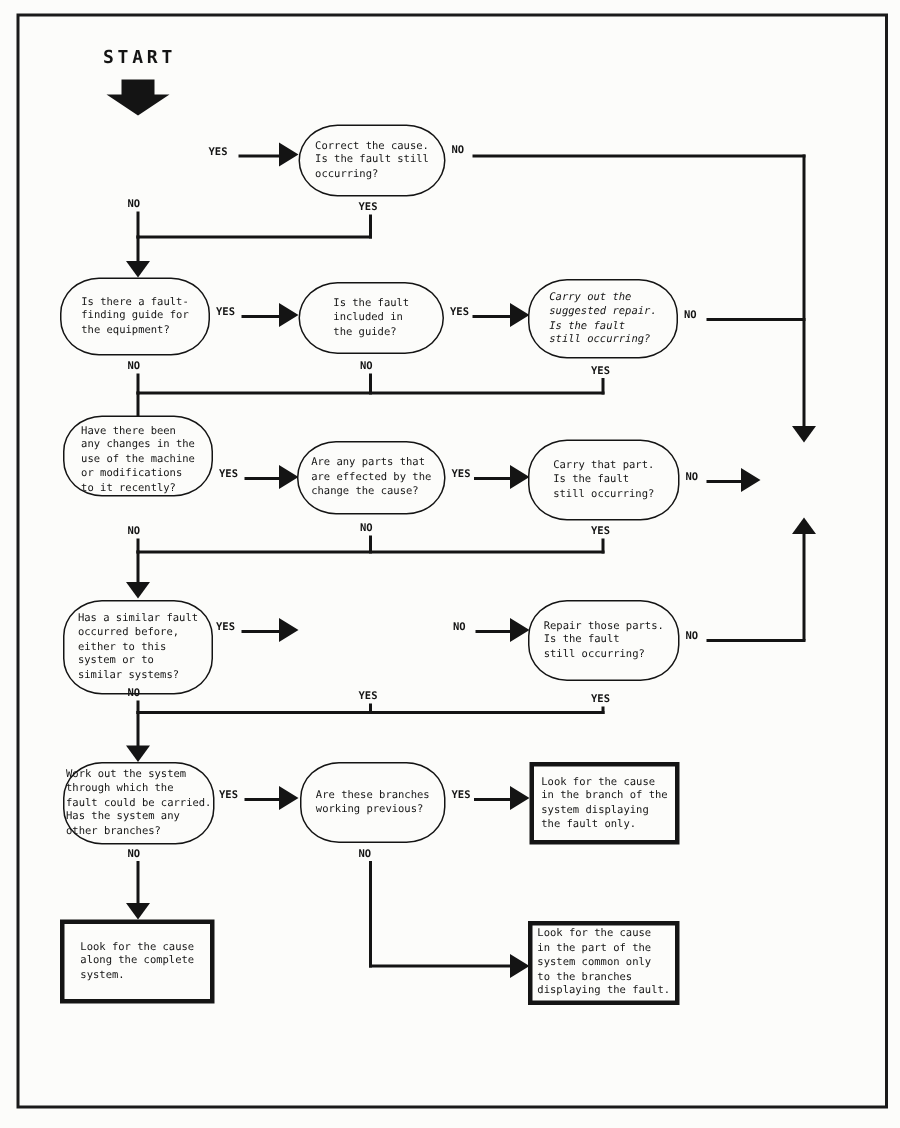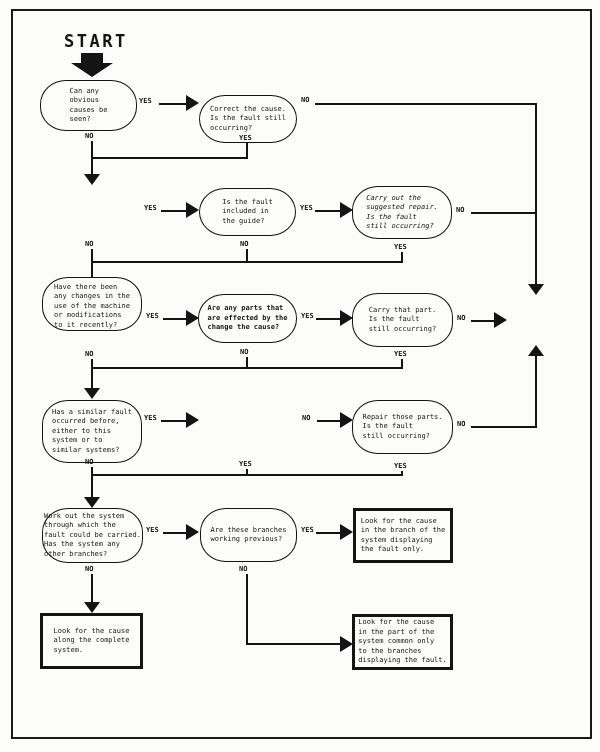--- a/index.html
+++ b/index.html
@@ -2,21 +2,21 @@
 <html><head>
 <meta charset="utf-8">
 <style>
   html,body{margin:0;padding:0;background:#ffffff;}
   .canvas{
     position:relative;width:600px;height:752px;background:#fcfcfa;
     font-family:"DejaVu Sans Mono", monospace;color:#141414;overflow:hidden;
   }
   .frame{position:absolute;left:11px;top:9px;width:577px;height:726px;border:2px solid #1a1a1a;}
   .start-label{position:absolute;left:64px;top:31px;width:58px;text-align:center;
-    font-size:17px;font-weight:bold;letter-spacing:2.5px;}
+    font-size:12px;font-weight:bold;letter-spacing:2.5px;}
   .astem{position:absolute;background:#141414;}
   .ahead-down-big{position:absolute;width:0;height:0;
     border-left:21px solid transparent;border-right:21px solid transparent;border-top:14px solid #141414;}
   .q{position:absolute;border:1.6px solid #141414;border-radius:26px / 24px;
     display:flex;align-items:center;justify-content:center;background:#fcfcfa;box-sizing:border-box;}
   .o{position:absolute;border:3px solid #141414;display:flex;align-items:center;justify-content:center;
     background:#fcfcfa;box-sizing:border-box;}
   .ntext{white-space:pre-line;font-size:7px;line-height:9.5px;text-align:left;padding:0 1px;}
   .lbl{position:absolute;font-size:7px;font-weight:bold;line-height:8px;}
   .h{position:absolute;height:1.8px;background:#141414;}
@@ -31,47 +31,46 @@
 </head>
 <body>
 
 <div class="canvas">
   <div class="frame"></div>
 
   <div class="start-label">START</div>
   <div class="astem" style="left:81px;top:53px;width:22px;height:11px;"></div>
   <div class="ahead-down-big" style="left:71px;top:63px;"></div>
 
-  <div class="q" style="left:40px;top:80px;width:97px;height:51px;">
-    <span class="ntext">Can any
-obvious
-causes be
-seen?</span>
-  </div>
   <div class="lbl" style="left:139px;top:97px;">YES</div>
   <div class="h" style="left:159px;top:103px;width:27px;"></div>
   <div class="ar" style="left:186px;top:95px;"></div>
-  <div class="q" style="left:199px;top:83px;width:98px;height:48px;margin-top:12px;">
+  <div class="q" style="left:199px;top:83px;width:98px;height:48px;">
     <span class="ntext">Correct the cause.
 Is the fault still
 occurring?</span>
   </div>
   <div class="lbl" style="left:301px;top:96px;">NO</div>
   <div class="h" style="left:315px;top:103px;width:222px;"></div>
   <div class="v" style="left:535px;top:103px;height:182px;"></div>
   <div class="ad" style="left:528px;top:284px;"></div>
 
   <div class="lbl" style="left:85px;top:132px;">NO</div>
   <div class="v" style="left:91px;top:141px;height:18px;"></div>
   <div class="lbl" style="left:239px;top:134px;">YES</div>
   <div class="v" style="left:246px;top:143px;height:16px;"></div>
   <div class="h" style="left:91px;top:157px;width:157px;"></div>
   <div class="v" style="left:91px;top:157px;height:17px;"></div>
   <div class="ad" style="left:84px;top:174px;"></div>
 
+  <div class="q" style="left:40px;top:185px;width:100px;height:52px;">
+    <span class="ntext">Is there a fault-
+finding guide for
+the equipment?</span>
+  </div>
   <div class="lbl" style="left:144px;top:204px;">YES</div>
   <div class="h" style="left:161px;top:210px;width:25px;"></div>
   <div class="ar" style="left:186px;top:202px;"></div>
   <div class="q" style="left:199px;top:188px;width:97px;height:48px;">
     <span class="ntext">Is the fault
 included in
 the guide?</span>
   </div>
   <div class="lbl" style="left:300px;top:204px;">YES</div>
   <div class="h" style="left:315px;top:210px;width:25px;"></div>
@@ -98,21 +97,21 @@
   <div class="q" style="left:42px;top:277px;width:100px;height:54px;align-items:flex-end;">
     <span class="ntext">Have there been
 any changes in the
 use of the machine
 or modifications
 to it recently?</span>
   </div>
   <div class="lbl" style="left:146px;top:312px;">YES</div>
   <div class="h" style="left:163px;top:318px;width:23px;"></div>
   <div class="ar" style="left:186px;top:310px;"></div>
-  <div class="q" style="left:198px;top:294px;width:99px;height:49px;font-weight:bold;">
+  <div class="q" style="left:198px;top:294px;width:99px;height:49px;">
     <span class="ntext">Are any parts that
 are effected by the
 change the cause?</span>
   </div>
   <div class="lbl" style="left:301px;top:312px;">YES</div>
   <div class="h" style="left:316px;top:318px;width:24px;"></div>
   <div class="ar" style="left:340px;top:310px;"></div>
   <div class="q" style="left:352px;top:293px;width:101px;height:54px;">
     <span class="ntext">Carry that part.
 Is the fault

